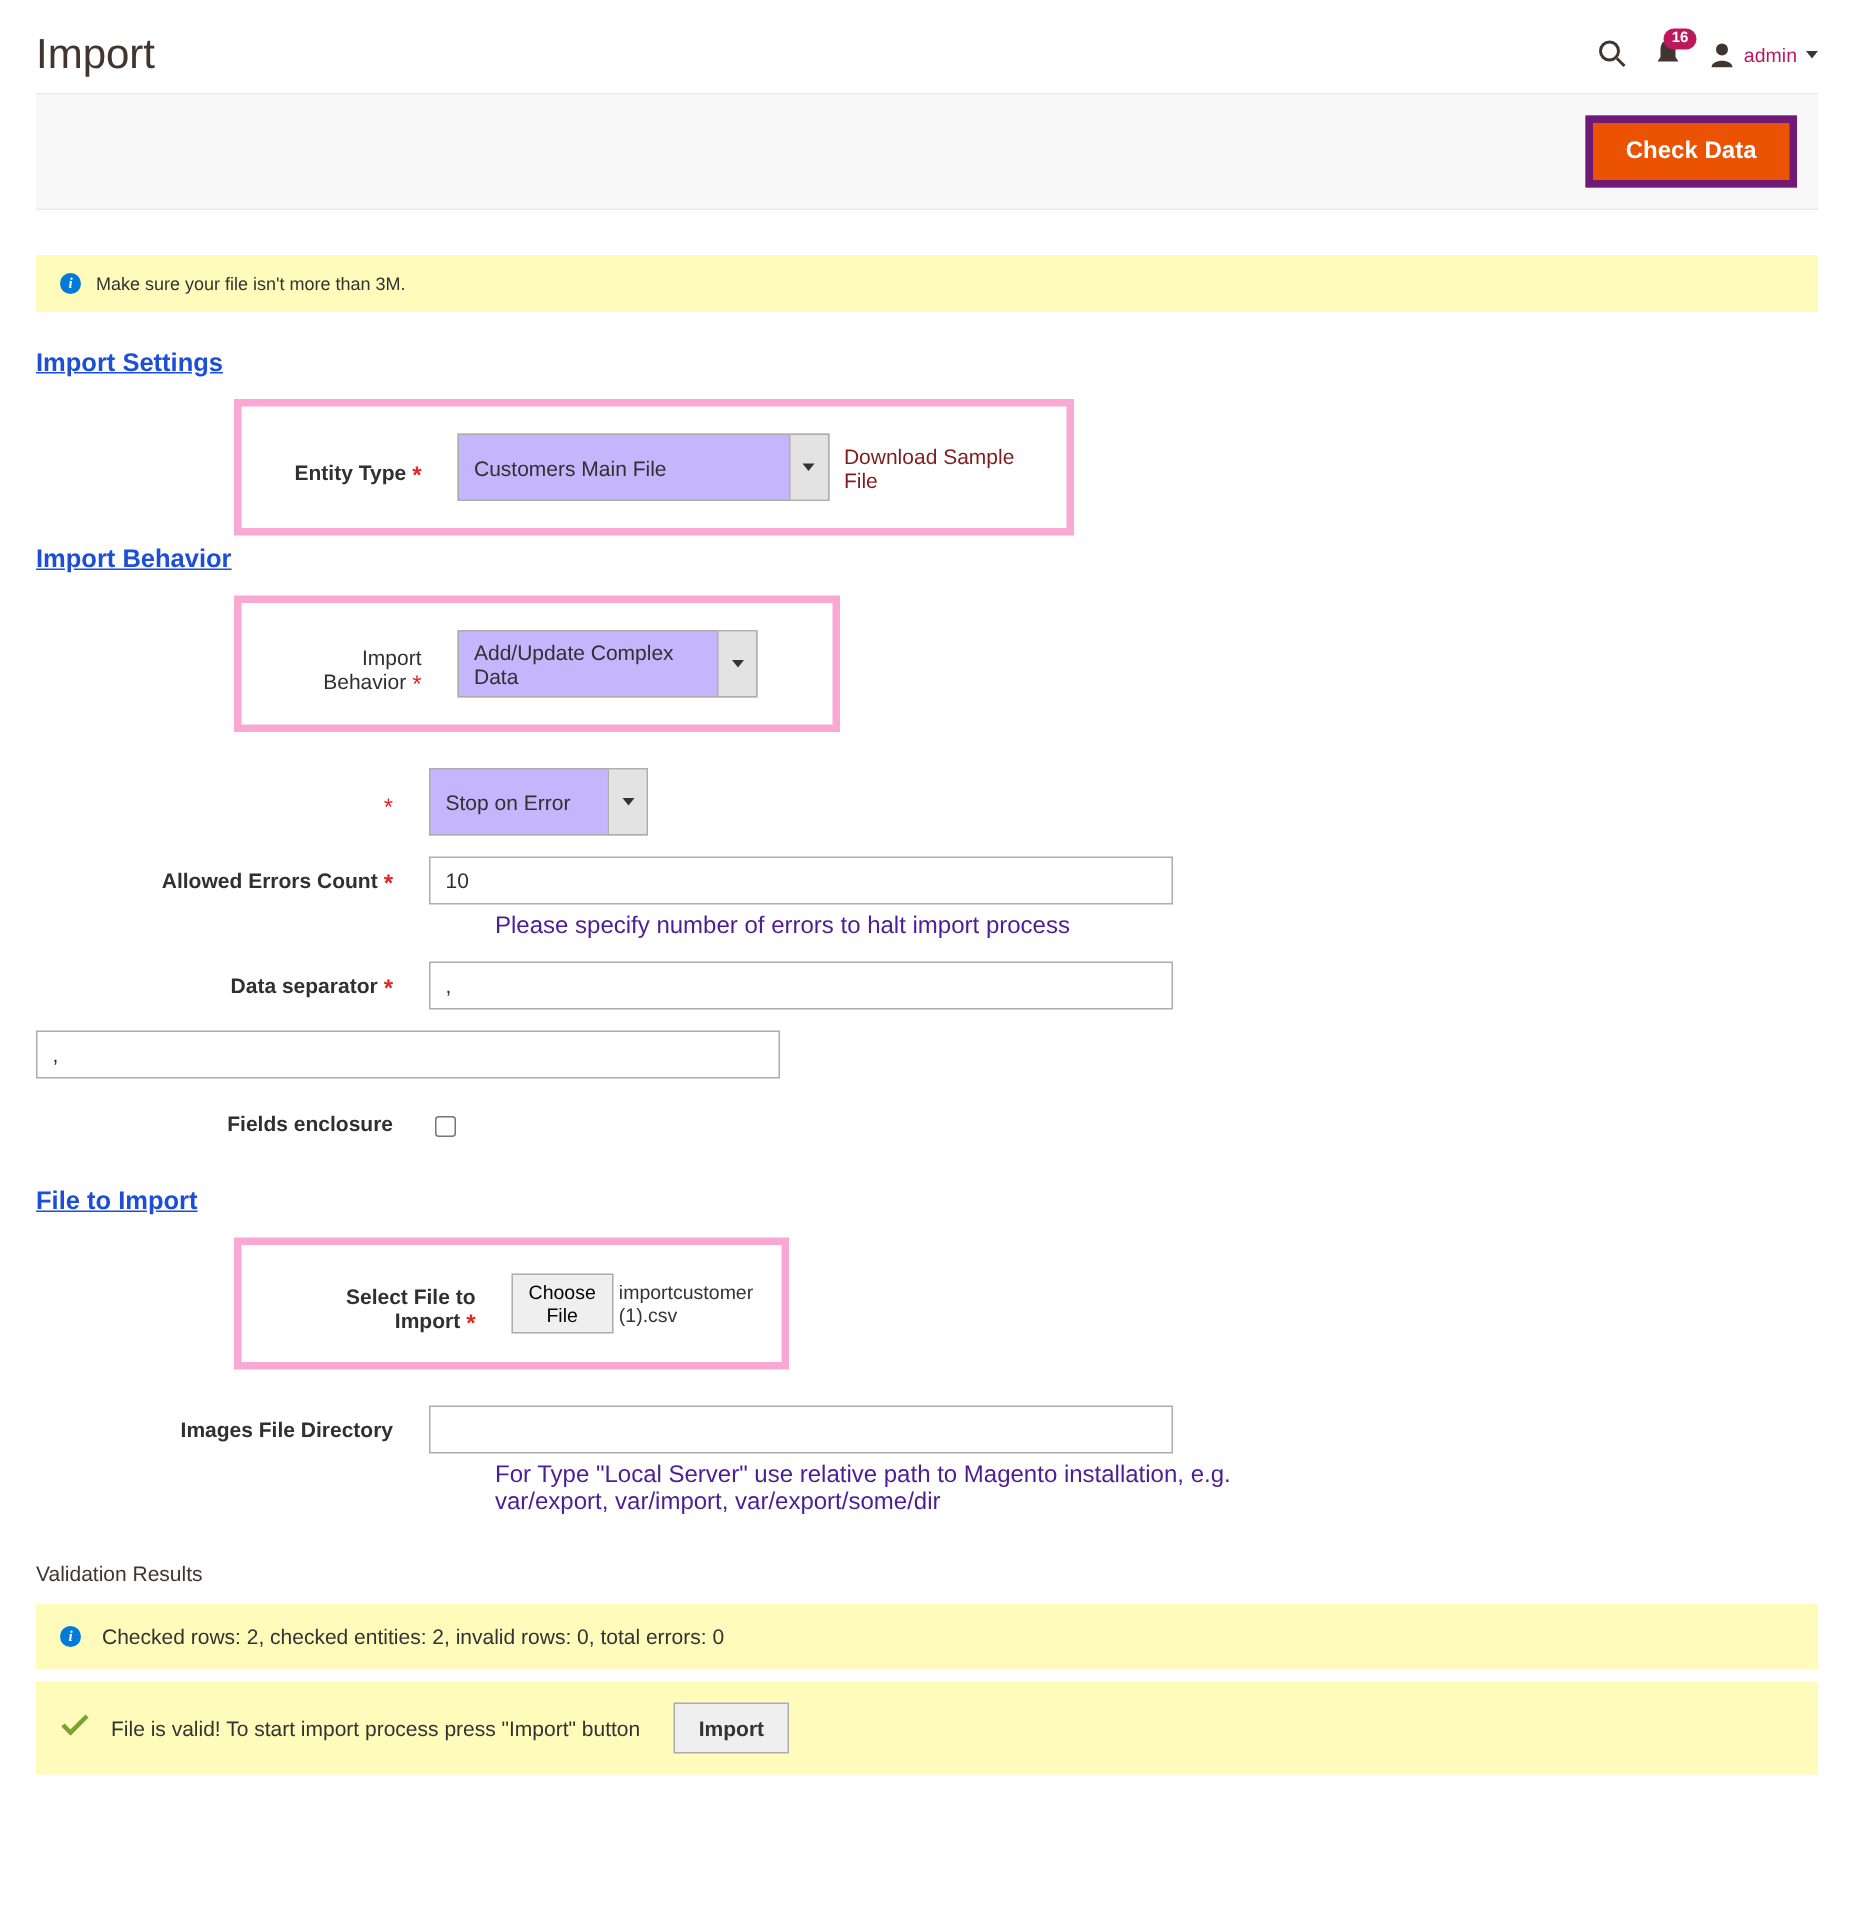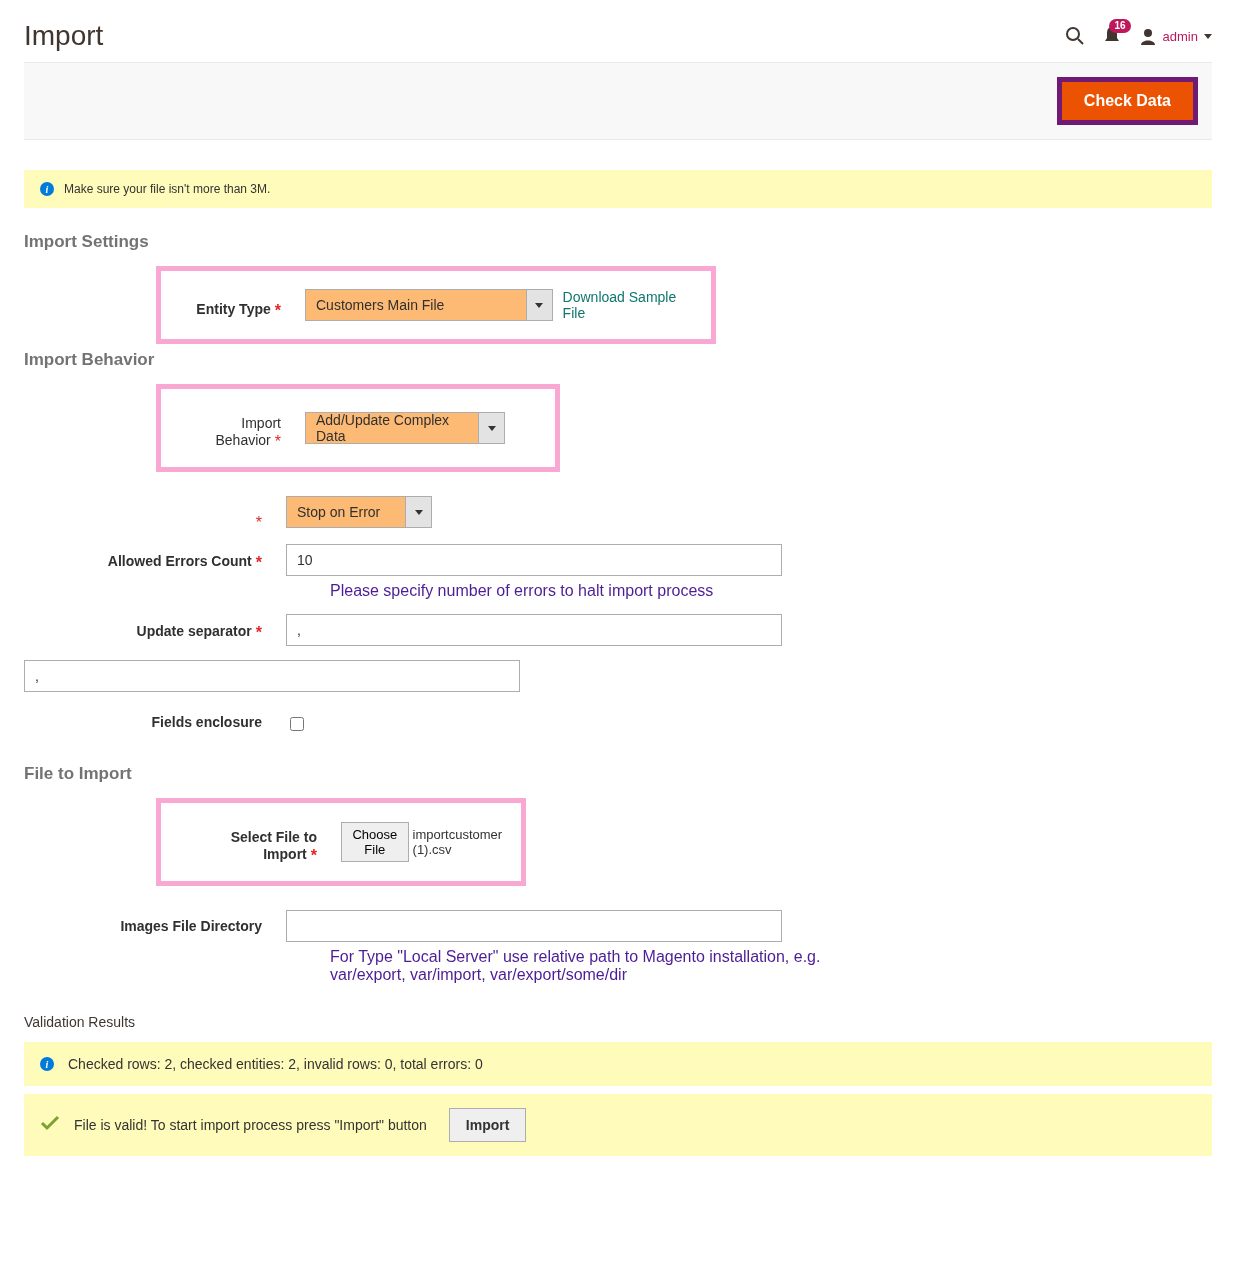--- a/index.html
+++ b/index.html
@@ -97,22 +97,23 @@
   }
   .success-icon {
     color: #79a22e;
     font-size: 18px;
     font-weight: 700;
     flex-shrink: 0;
   }
   .section-title {
     font-size: 17px;
     font-weight: 600;
-    color: #737373;
+    color: #1d4ed8;
     margin: 0 0 14px 0;
+    text-decoration: underline;
   }
   .form-row {
     display: flex;
     align-items: flex-start;
     margin-bottom: 14px;
   }
   .form-label-col {
     width: 262px;
     text-align: right;
     padding-right: 24px;
@@ -141,22 +142,22 @@
     display: inline-block;
   }
   .highlight-inner {
     display: flex;
     align-items: center;
   }
   .highlight-inner .form-label-col { width: 130px; }
   .select-wrap {
     display: flex;
     border: 1px solid #adadad;
-    height: 32px;
-    background: #fdba74;
+    height: 45px;
+    background: #c4b5fd;
   }
   .select-value {
     flex: 1;
     padding: 0 10px;
     display: flex;
     align-items: center;
     font-size: 14px;
     color: #303030;
   }
   .select-arrow {
@@ -166,21 +167,21 @@
     display: flex;
     align-items: center;
     justify-content: center;
   }
   .select-arrow .tri {
     border-left: 4px solid transparent;
     border-right: 4px solid transparent;
     border-top: 5px solid #333;
   }
   .link-text {
-    color: #0f766e;
+    color: #7f1d1d;
     font-size: 14px;
     margin-left: 10px;
     cursor: pointer;
   }
   input[type="text"].txt {
     width: 100%;
     max-width: 496px;
     height: 32px;
     border: 1px solid #adadad;
     padding: 0 10px;
@@ -335,21 +336,21 @@
     <span>Allowed Errors Count</span><span class="required-star">*</span>
   </div>
   <div class="form-control-col">
     <input type="text" class="txt" value="10" style="">
     <div class="note-text">Please specify number of errors to halt import process</div>
   </div>
 </div>
 
 <div class="form-row">
   <div class="form-label-col">
-    <span>Update separator</span><span class="required-star">*</span>
+    <span>Data separator</span><span class="required-star">*</span>
   </div>
   <div class="form-control-col">
     <input type="text" class="txt" value="," style="">
   </div>
 </div>
 
 <div class="form-row">
   <div class="form-control-col">
     <input type="text" class="txt" value="," style="">
   </div>

